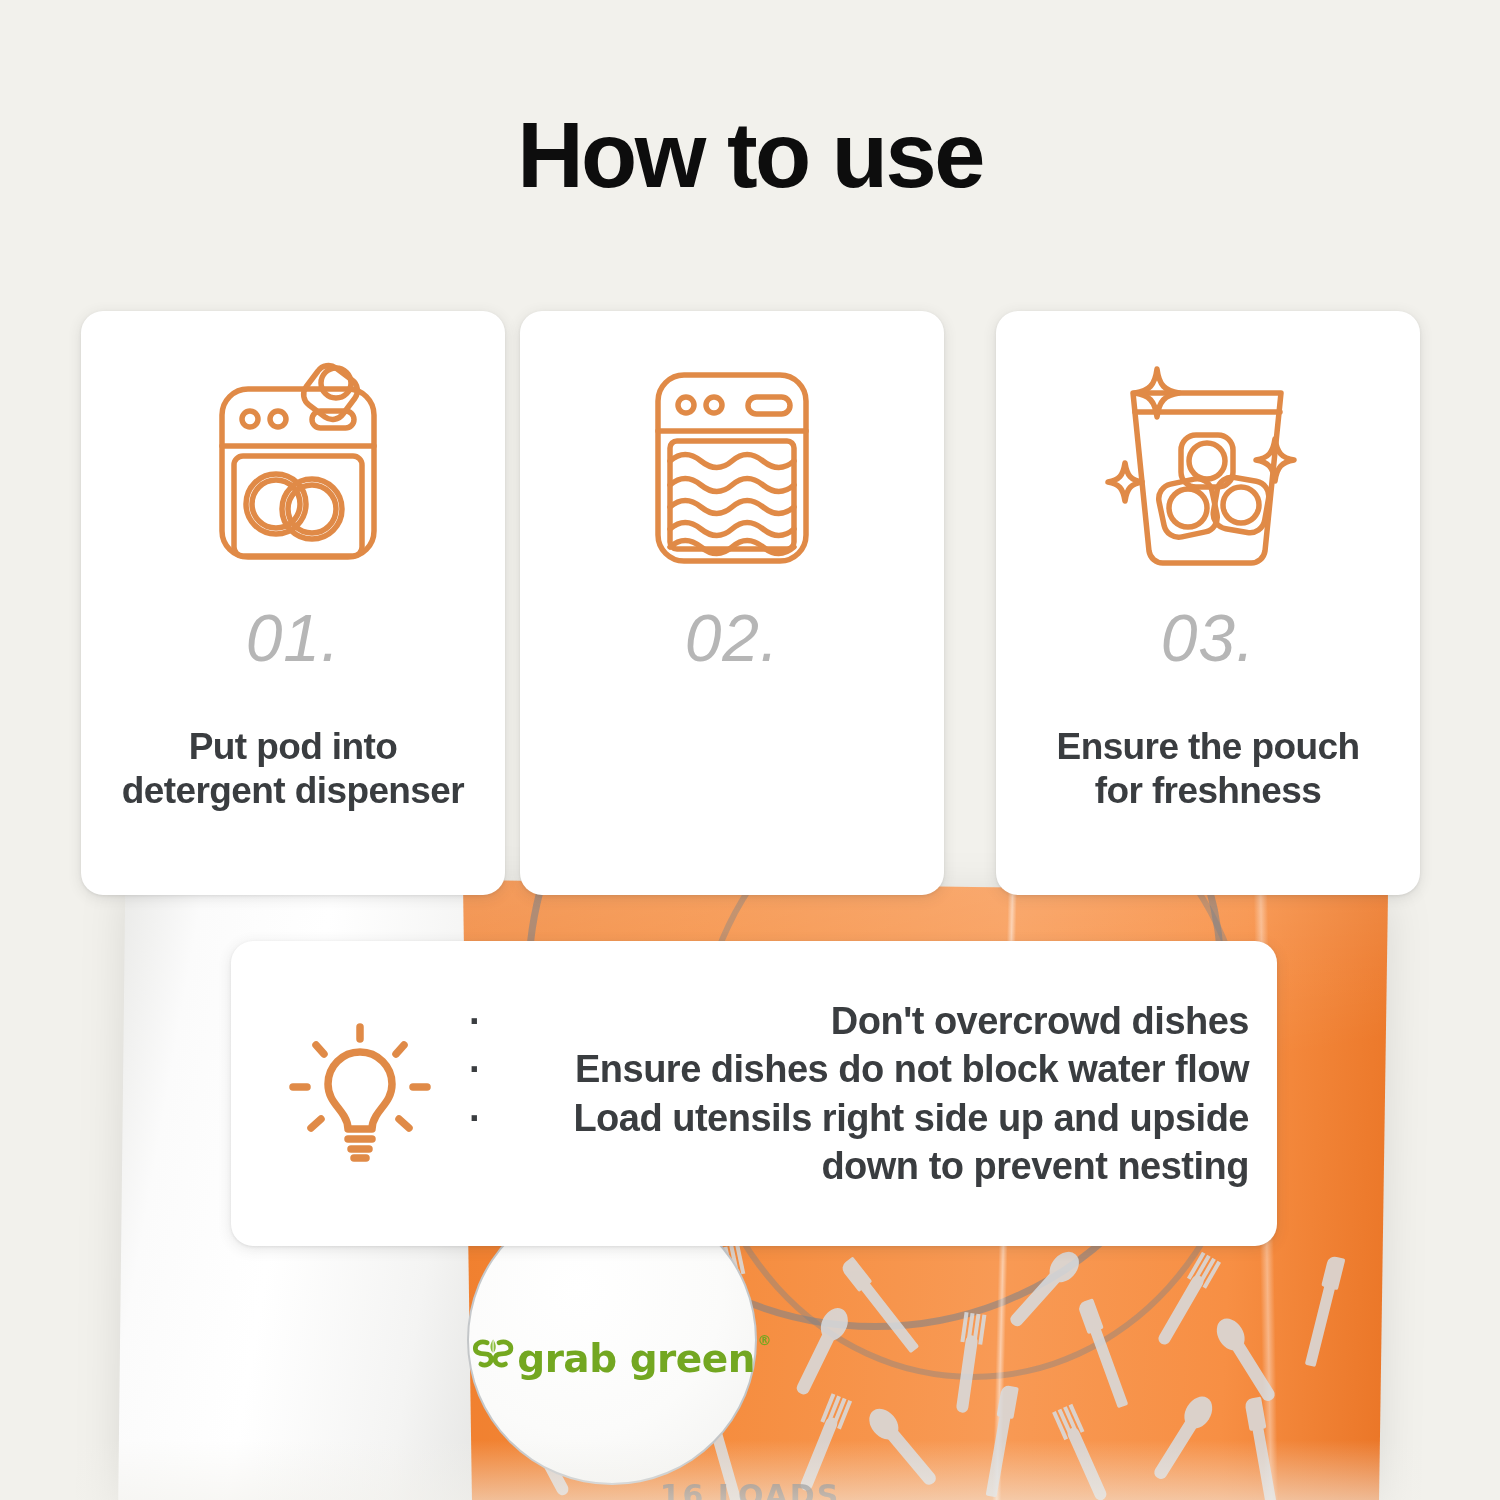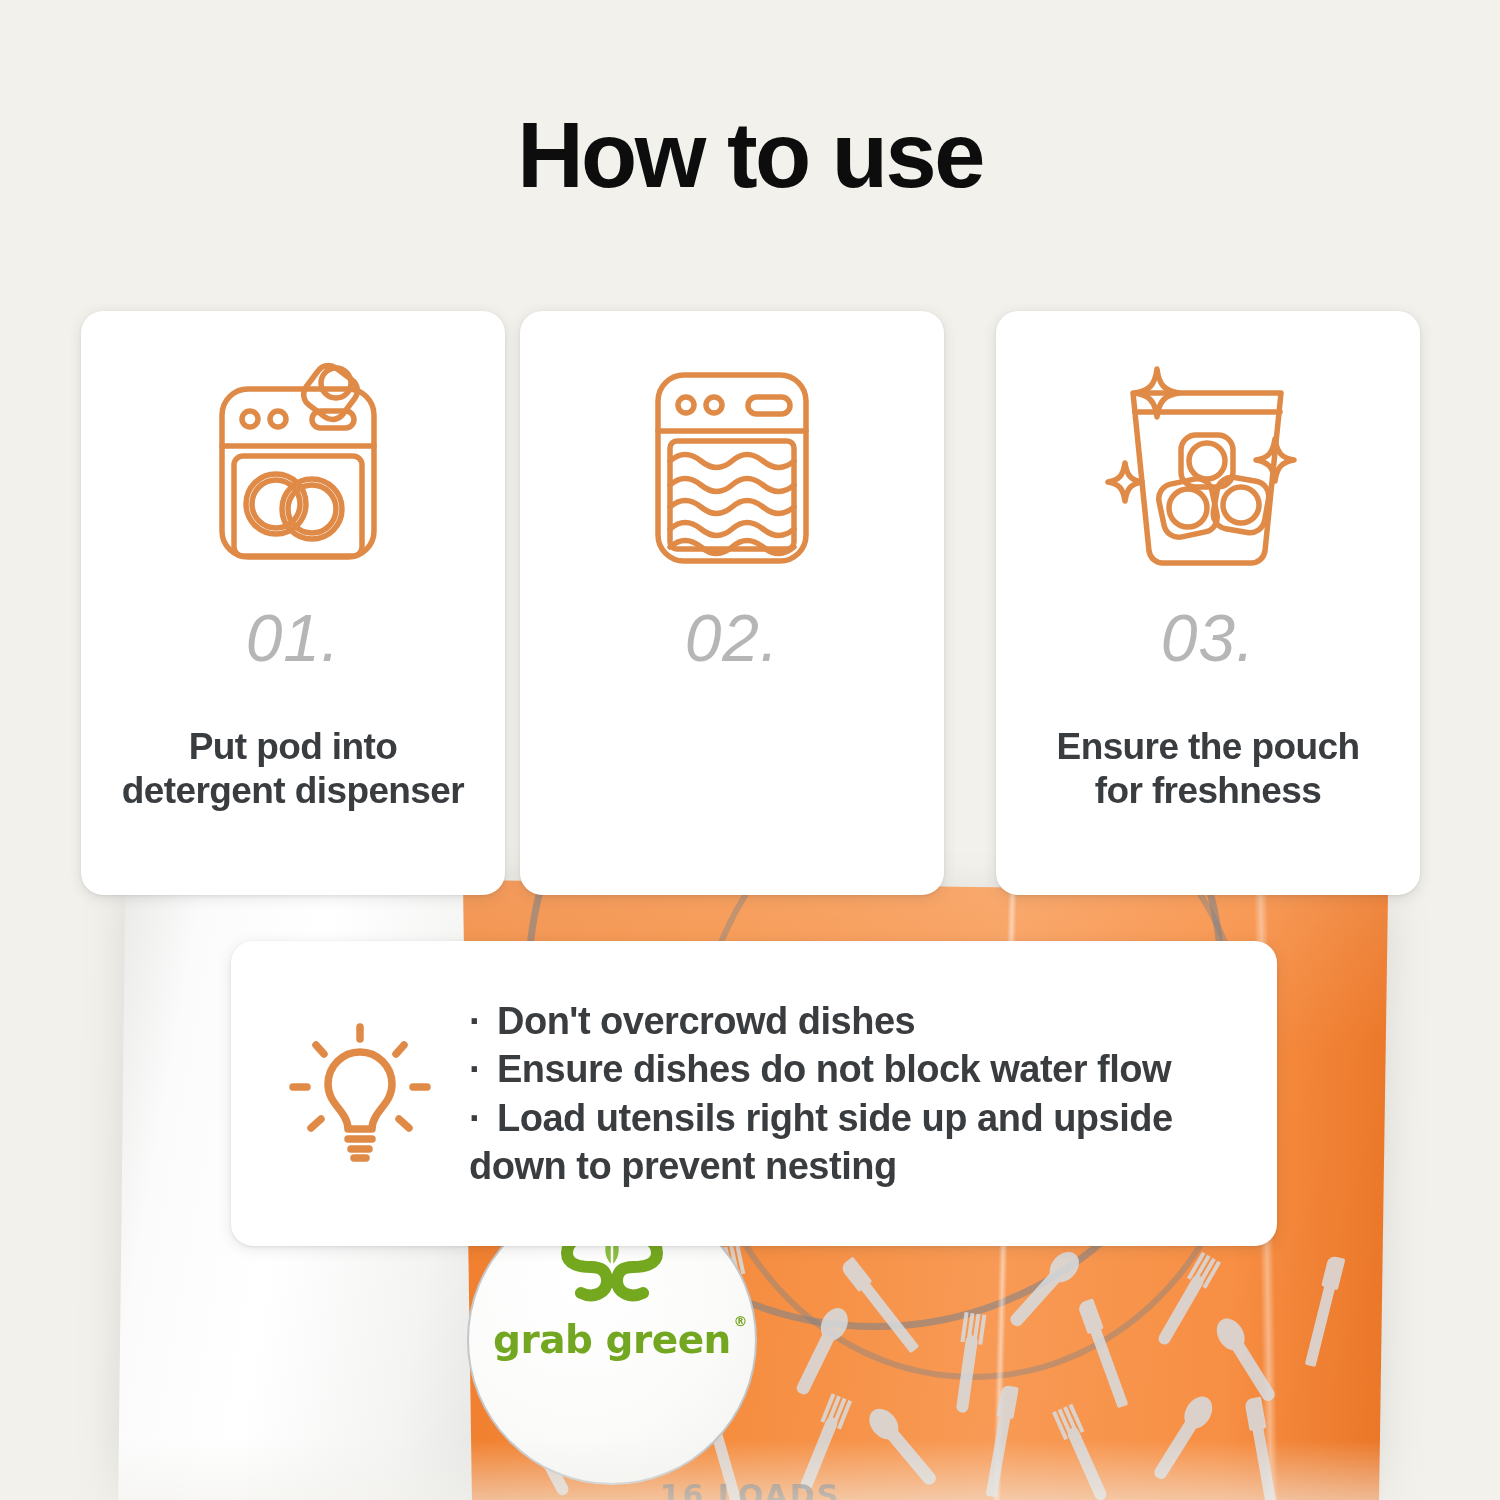--- a/index.html
+++ b/index.html
@@ -77,21 +77,21 @@
   .ut-knife::before{
     content:""; position:absolute; left:-3px; top:-26px; width:17px; height:32px;
     background:#d7dde2; border-radius:8px 2px 2px 2px;
   }
 
   .logo-circle{
     position:absolute; left:467px; top:1195px; width:290px; height:290px;
     border-radius:50%;
     background:radial-gradient(circle at 38% 32%, #ffffff 0%, #fbfbfa 55%, #f1f1ef 100%);
     border:2px solid rgba(130,138,145,.45);
-    display:flex; flex-direction:column; align-items:center; justify-content:flex-start;
+    display:flex; flex-direction:row; align-items:center; justify-content:flex-start;
     padding-top:26px;
   }
   .logo-mark{ width:122px; height:84px; }
   .logo-word{
     margin-top:10px;
     font-family:"DejaVu Sans", sans-serif;
     font-weight:700; font-size:39px; color:#73a721; letter-spacing:-.5px;
     position:relative; white-space:nowrap;
   }
   .logo-reg{
@@ -153,21 +153,21 @@
   }
   .bulb-wrap{ width:210px; display:flex; align-items:center; justify-content:center; }
   .tips-list{ flex:1; padding-left:4px; }
   .tip-line{
     font-family:"Liberation Sans", sans-serif;
     font-weight:700; font-size:38px; line-height:1.265; color:#3a3d40;
     letter-spacing:-.5px;
     display:flex; align-items:flex-start;
   }
   .tip-bullet{ width:28px; flex:none; color:#3a3d40; font-weight:700; }
-  .tip-text{ flex:1; }
+  .tip-text{ flex:1;text-align:right; }
   .tip-text.no-bullet{ margin-left:0; }
 </style>
 </head>
 <body>
 
 <div id="photo-layer">
 
   <div class="pouch">
     <div class="pouch-white"></div>
 

